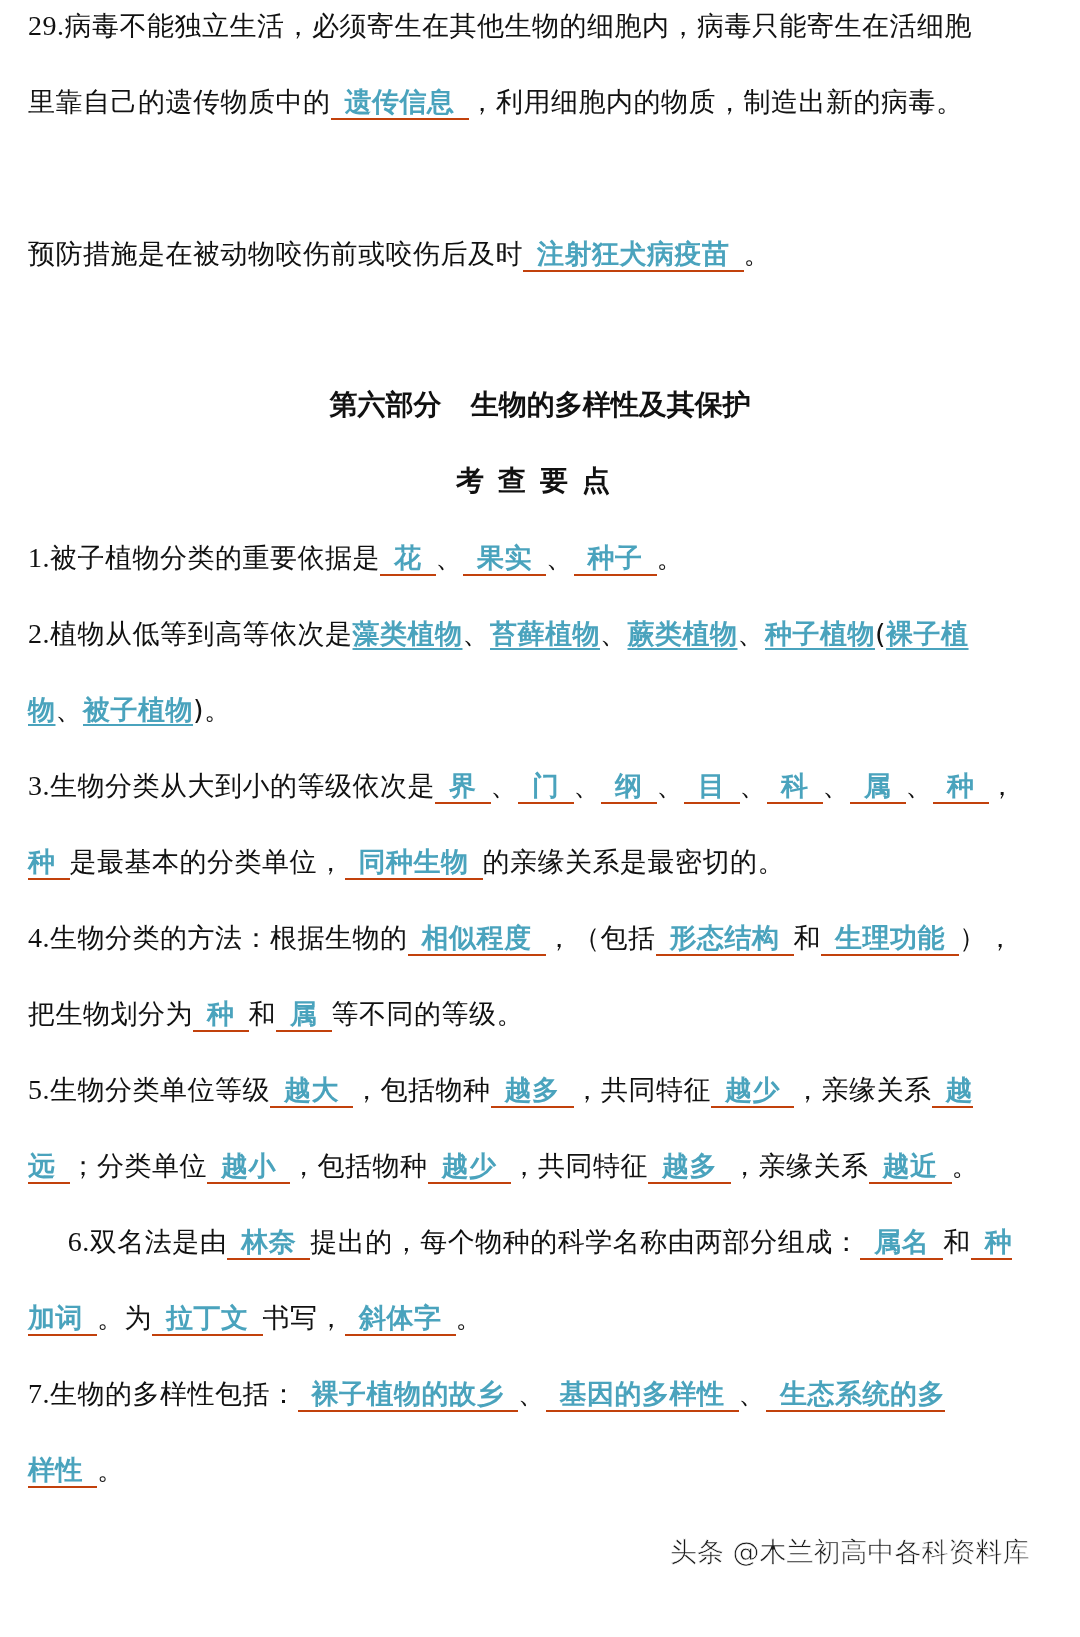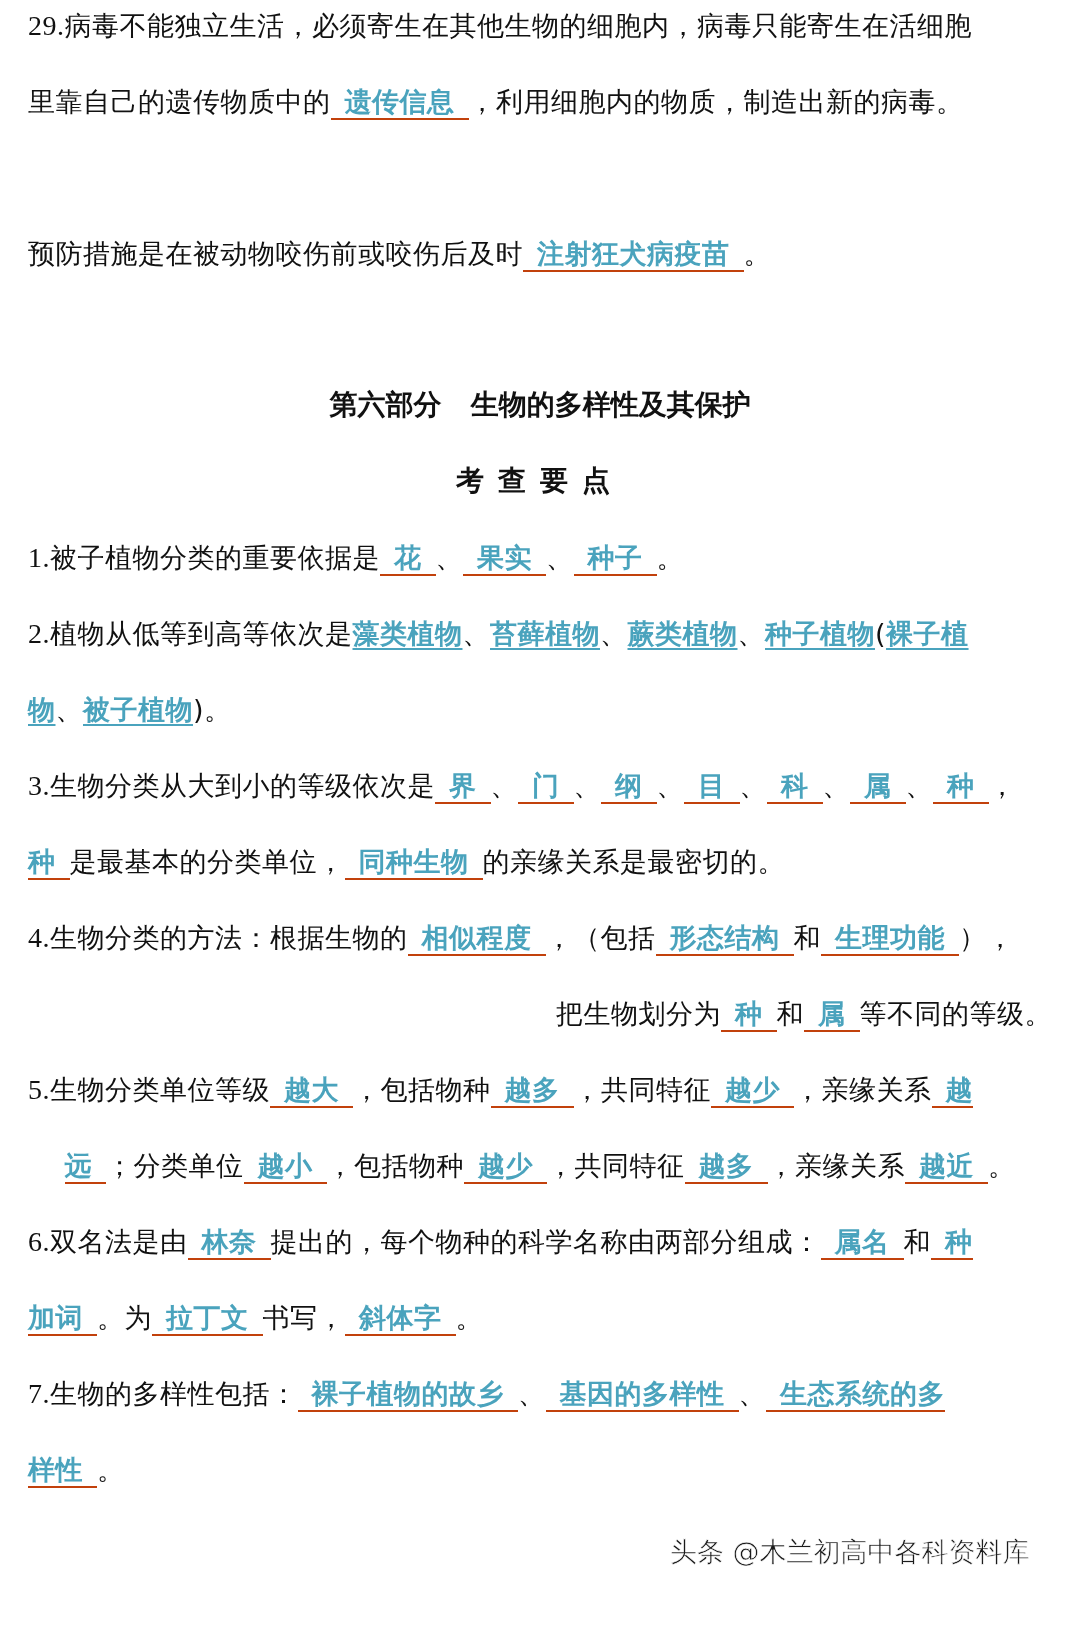--- a/index.html
+++ b/index.html
@@ -111,32 +111,32 @@
   <div class="line" style="top:768px;">
     <span class="num">3.</span><span>生物分类从大到小的等级依次是</span><span class="blank">界</span><span>、</span><span class="blank">门</span><span>、</span><span class="blank">纲</span><span>、</span><span class="blank">目</span><span>、</span><span class="blank">科</span><span>、</span><span class="blank">属</span><span>、</span><span class="blank">种</span><span>，</span>
   </div>
   <div class="line" style="top:844px;">
     <span class="blank" style="padding-left:0;">种</span><span>是最基本的分类单位，</span><span class="blank">同种生物</span><span>的亲缘关系是最密切的。</span>
   </div>
 
   <div class="line" style="top:920px;">
     <span class="num">4.</span><span>生物分类的方法：根据生物的</span><span class="blank">相似程度</span><span>，（包括</span><span class="blank">形态结构</span><span>和</span><span class="blank">生理功能</span><span>），</span>
   </div>
-  <div class="line" style="top:996px;text-align:right;">
+  <div class="line" style="top:996px;">
     <span>把生物划分为</span><span class="blank">种</span><span>和</span><span class="blank">属</span><span>等不同的等级。</span>
   </div>
 
   <div class="line" style="top:1072px;">
     <span class="num">5.</span><span>生物分类单位等级</span><span class="blank">越大</span><span>，包括物种</span><span class="blank">越多</span><span>，共同特征</span><span class="blank">越少</span><span>，亲缘关系</span><span class="blank" style="padding-right:0;">越</span>
   </div>
-  <div class="line" style="top:1148px;text-align:center;">
+  <div class="line" style="top:1148px;">
     <span class="blank" style="padding-left:0;">远</span><span>；分类单位</span><span class="blank">越小</span><span>，包括物种</span><span class="blank">越少</span><span>，共同特征</span><span class="blank">越多</span><span>，亲缘关系</span><span class="blank">越近</span><span>。</span>
   </div>
 
-  <div class="line" style="top:1224px;">
+  <div class="line" style="top:1224px;text-align:center;">
     <span class="num">6.</span><span>双名法是由</span><span class="blank">林奈</span><span>提出的，每个物种的科学名称由两部分组成：</span><span class="blank">属名</span><span>和</span><span class="blank" style="padding-right:0;">种</span>
   </div>
   <div class="line" style="top:1300px;">
     <span class="blank" style="padding-left:0;">加词</span><span>。为</span><span class="blank">拉丁文</span><span>书写，</span><span class="blank">斜体字</span><span>。</span>
   </div>
 
   <div class="line" style="top:1376px;">
     <span class="num">7.</span><span>生物的多样性包括：</span><span class="blank">裸子植物的故乡</span><span>、</span><span class="blank">基因的多样性</span><span>、</span><span class="blank" style="padding-right:0;">生态系统的多</span>
   </div>
   <div class="line" style="top:1452px;">

